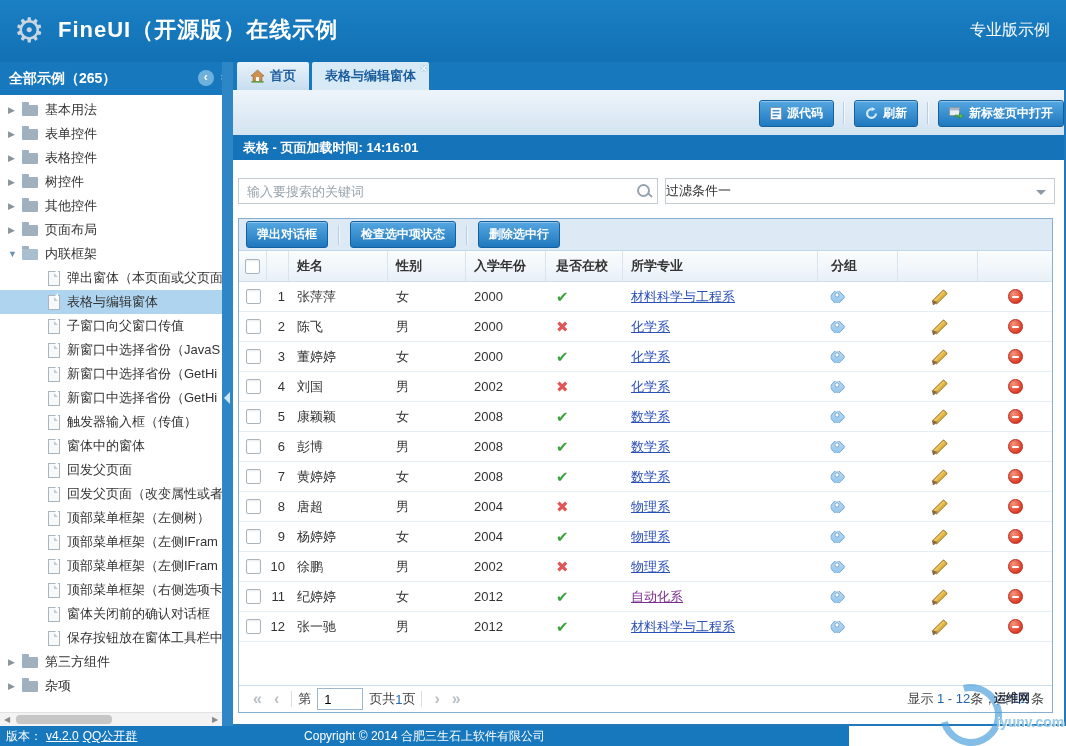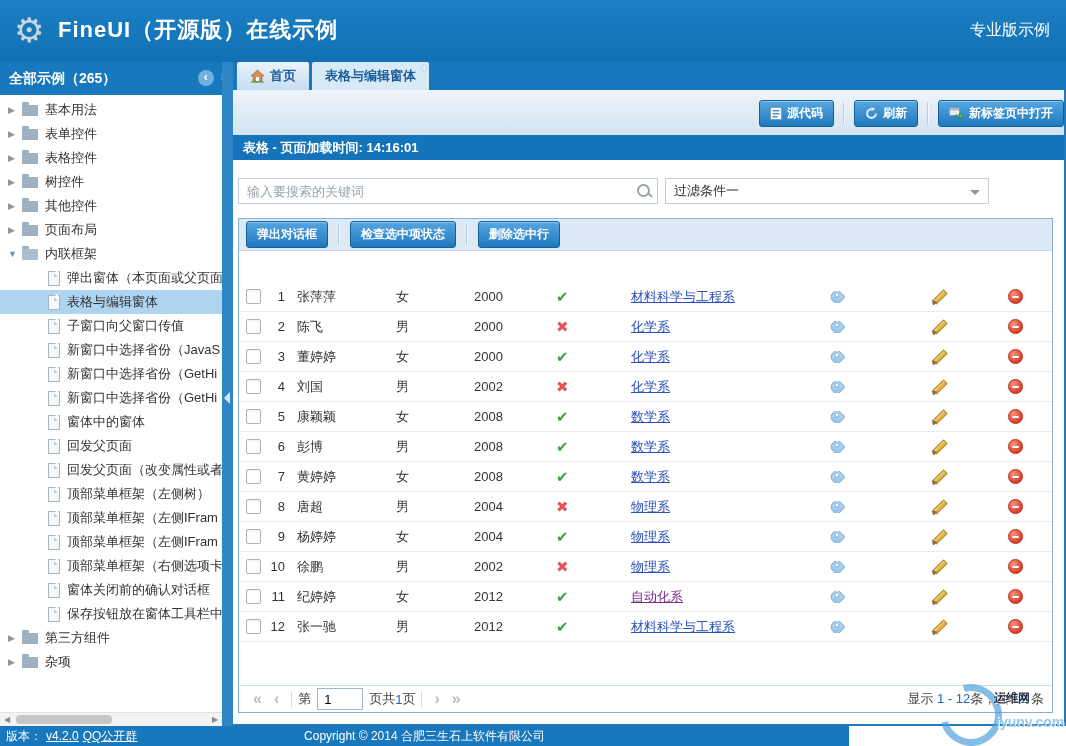--- a/index.html
+++ b/index.html
@@ -65,22 +65,22 @@
           font-size:13px;font-weight:bold;line-height:25px;padding-left:10px;box-sizing:border-box}
   .content{position:absolute;left:0;top:70px;right:0;bottom:0;background:#fff}
   
   .search-wrap{position:absolute;left:5px;top:18px;width:420px;height:26px}
   .search-input{width:100%;height:100%;box-sizing:border-box;border:1px solid #c3ccd3;
           padding:0 26px 0 8px;font-size:13px;color:#333;outline:none;font-family:inherit}
   .search-input::placeholder{color:#9aa4ad}
   .mag{position:absolute;right:8px;top:6px;width:9px;height:9px;border:2px solid #97a3ad;border-radius:50%}
   .mag::after{content:"";position:absolute;left:8px;top:8px;width:6px;height:2px;background:#97a3ad;
           transform:rotate(45deg);border-radius:1px}
-  .filterbox{position:absolute;left:432px;top:18px;width:324px;height:26px;box-sizing:border-box;
-          border:1px solid #c3ccd3;background:#fff;font-size:13px;line-height:24px;padding-left:8px;cursor:pointer}
+  .filterbox{position:absolute;left:432px;top:18px;width:390px;height:26px;box-sizing:border-box;
+          border:1px solid #c3ccd3;background:#fff;font-size:13px;line-height:24px;cursor:pointer}
   .filterbox .darr{position:absolute;right:8px;top:11px;width:0;height:0;
           border-left:5px solid transparent;border-right:5px solid transparent;border-top:5px solid #8d9aa5}
   
   .grid{position:absolute;left:5px;top:58px;width:815px;height:495px;border:1px solid #86afd2;box-sizing:border-box}
   .gtoolbar{position:absolute;left:0;top:0;right:0;height:32px;background:#ddeaf6;border-bottom:1px solid #c2d8ea;
           display:flex;align-items:center;padding-left:7px;box-sizing:border-box}
   .gsep{width:1px;height:20px;background:#b7cee2;border-right:1px solid #f0f6fb;margin:0 10px}
   .ghead{position:absolute;left:0;top:32px;right:0;height:31px;display:flex;
           background:linear-gradient(#fbfdfe,#e8f0f7);border-bottom:1px solid #cfdfee;box-sizing:border-box}
   .hc{box-sizing:border-box;border-right:1px solid #d8e4ef;font-size:13px;font-weight:bold;
@@ -214,20 +214,24 @@
     <div class="titem file">
         <span class="tico"></span>
         <span>新窗口中选择省份（GetHi</span>
       </div>
     <div class="titem file">
         <span class="tico"></span>
         <span>新窗口中选择省份（GetHi</span>
       </div>
     <div class="titem file">
         <span class="tico"></span>
+        <span>触发器输入框（传值）</span>
+      </div>
+    <div class="titem file">
+        <span class="tico"></span>
         <span>窗体中的窗体</span>
       </div>
     <div class="titem file">
         <span class="tico"></span>
         <span>回发父页面</span>
       </div>
     <div class="titem file">
         <span class="tico"></span>
         <span>回发父页面（改变属性或者</span>
       </div>
@@ -351,20 +355,34 @@
           <span class="gsep"></span>
           <span class="btn">
               <span>检查选中项状态</span>
             </span>
           <span class="gsep"></span>
           <span class="btn">
               <span>删除选中行</span>
             </span>
         </div>
 
+        <div class="ghead">
+          <div class="hc w-cb" style="display:flex;align-items:center;justify-content:center">
+              <span class="cb"></span>
+            </div>
+          <div class="hc w-num"></div>
+          <div class="hc w-name">姓名</div>
+          <div class="hc w-gen">性别</div>
+          <div class="hc w-year">入学年份</div>
+          <div class="hc w-st">是否在校</div>
+          <div class="hc w-mj">所学专业</div>
+          <div class="hc w-gp">分组</div>
+          <div class="hc w-ed"></div>
+          <div class="hc w-dl"></div>
+        </div>
 
         <div class="rows">
           <div class="trow">
               <div class="c w-cb">
                 <span class="cb"></span>
               </div>
               <div class="c w-num">1</div>
               <div class="c w-name">张萍萍</div>
               <div class="c w-gen">女</div>
               <div class="c w-year">2000</div>

